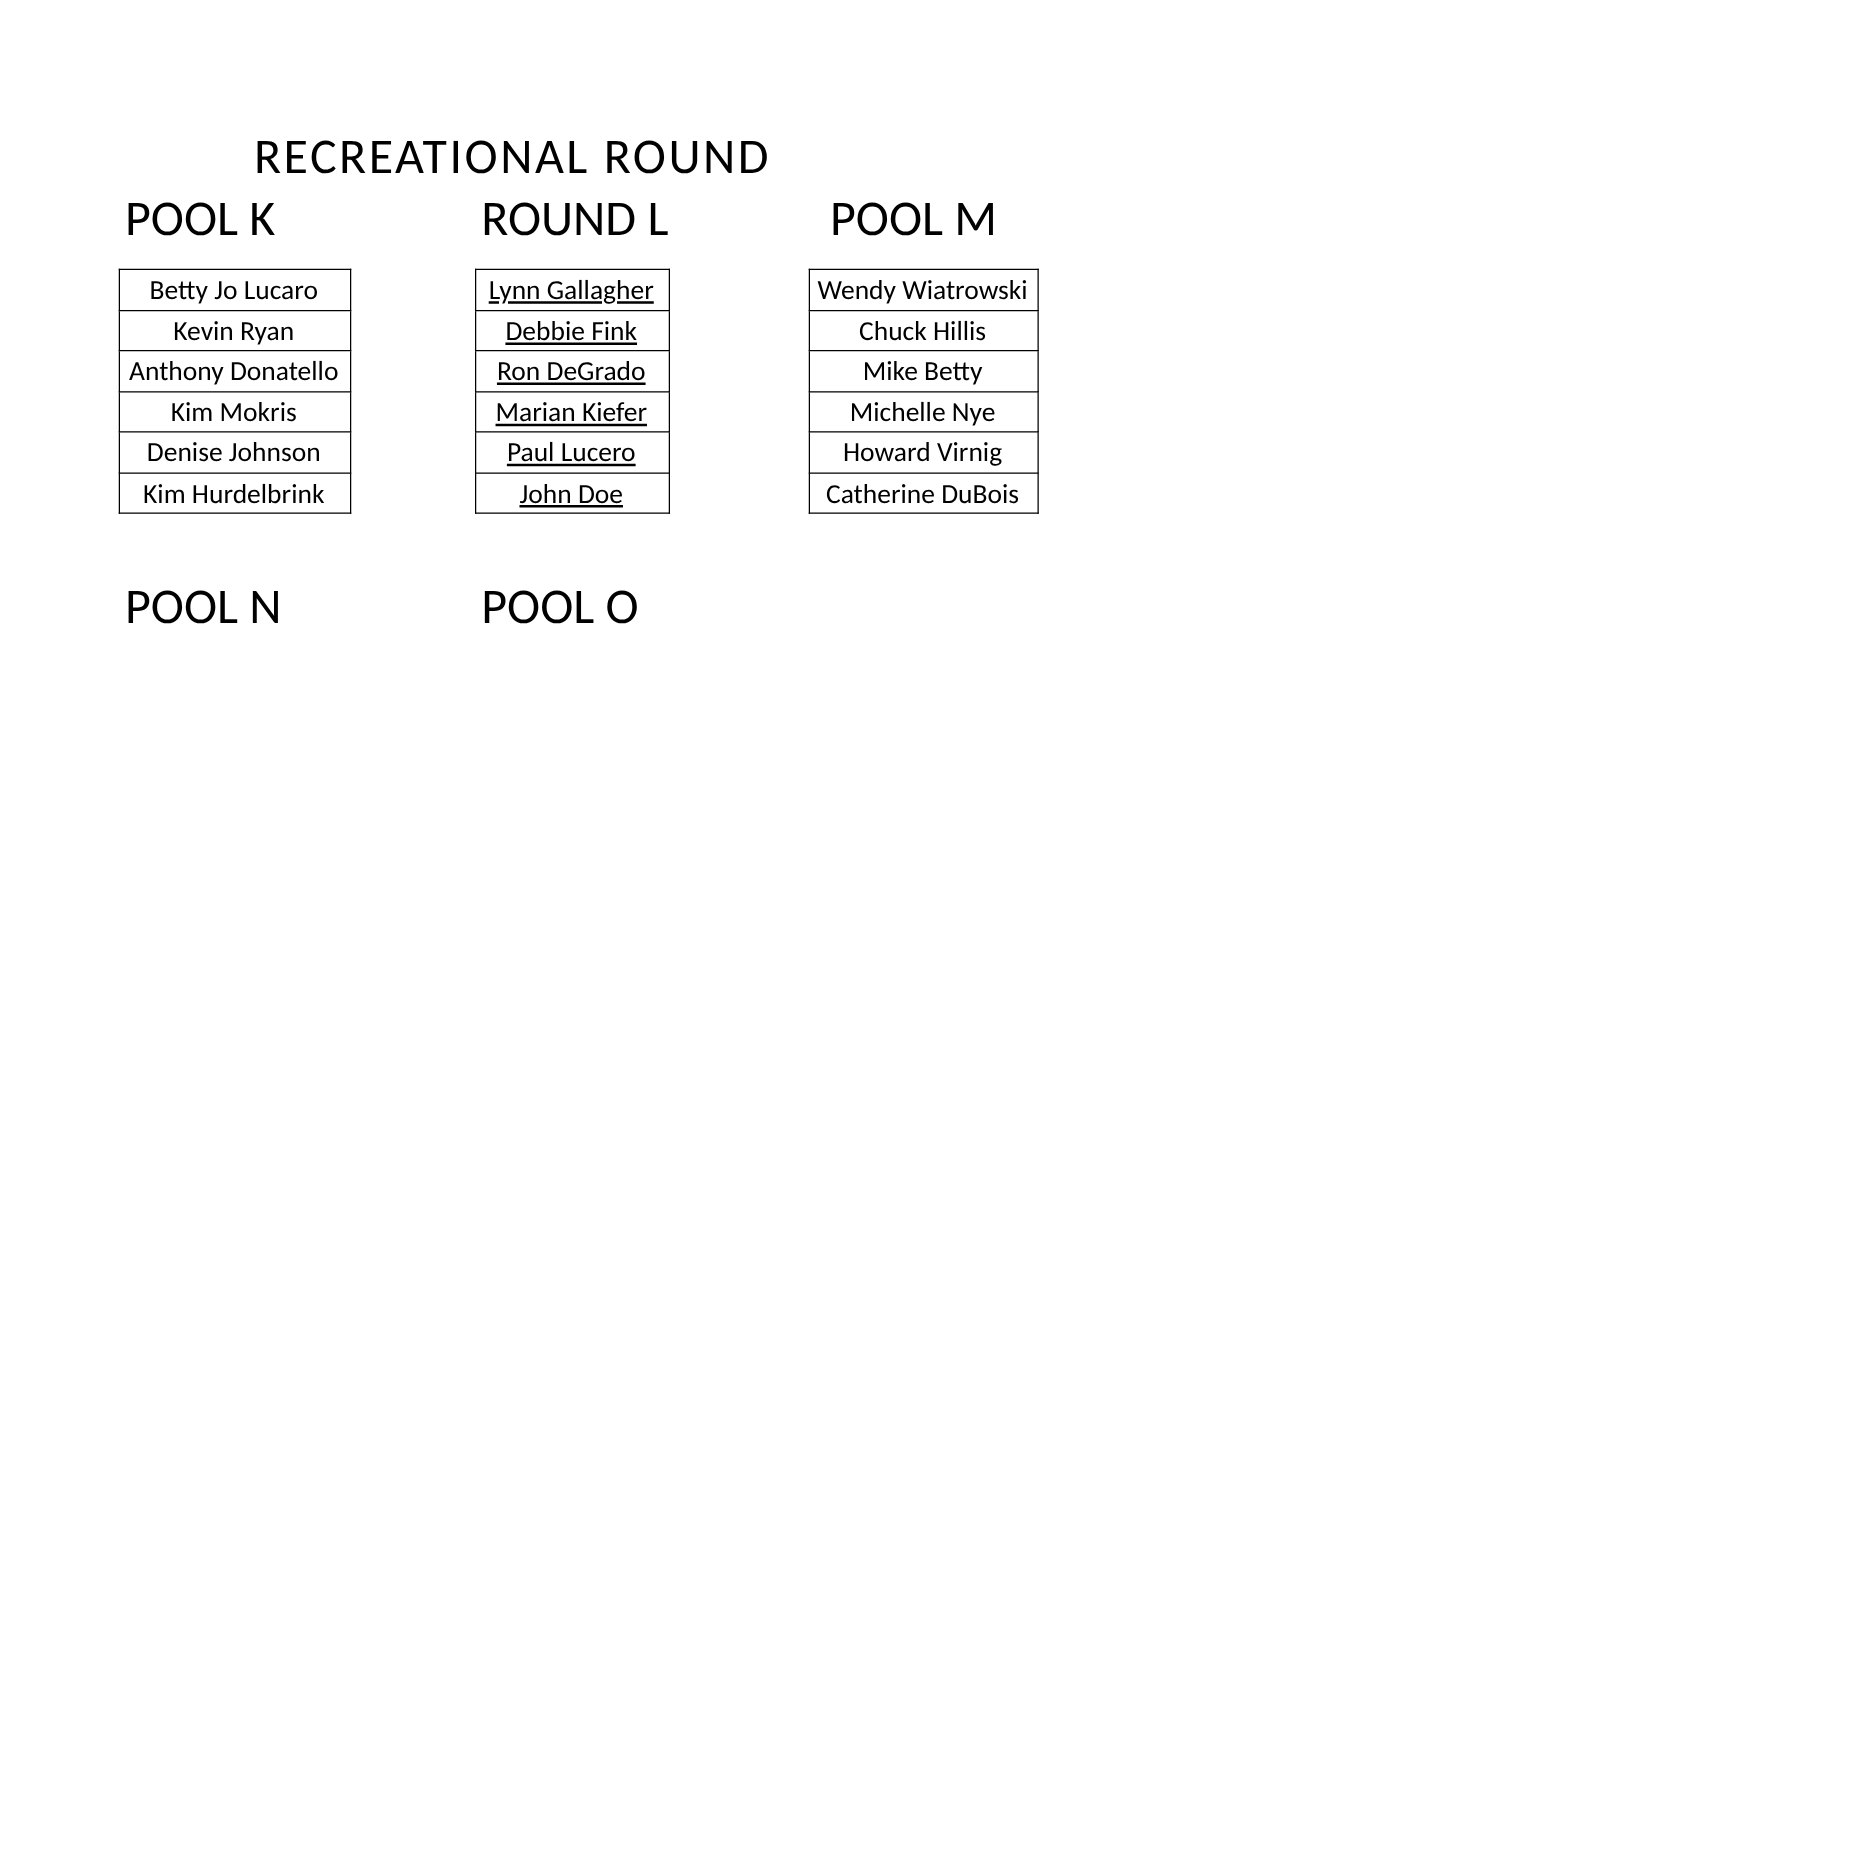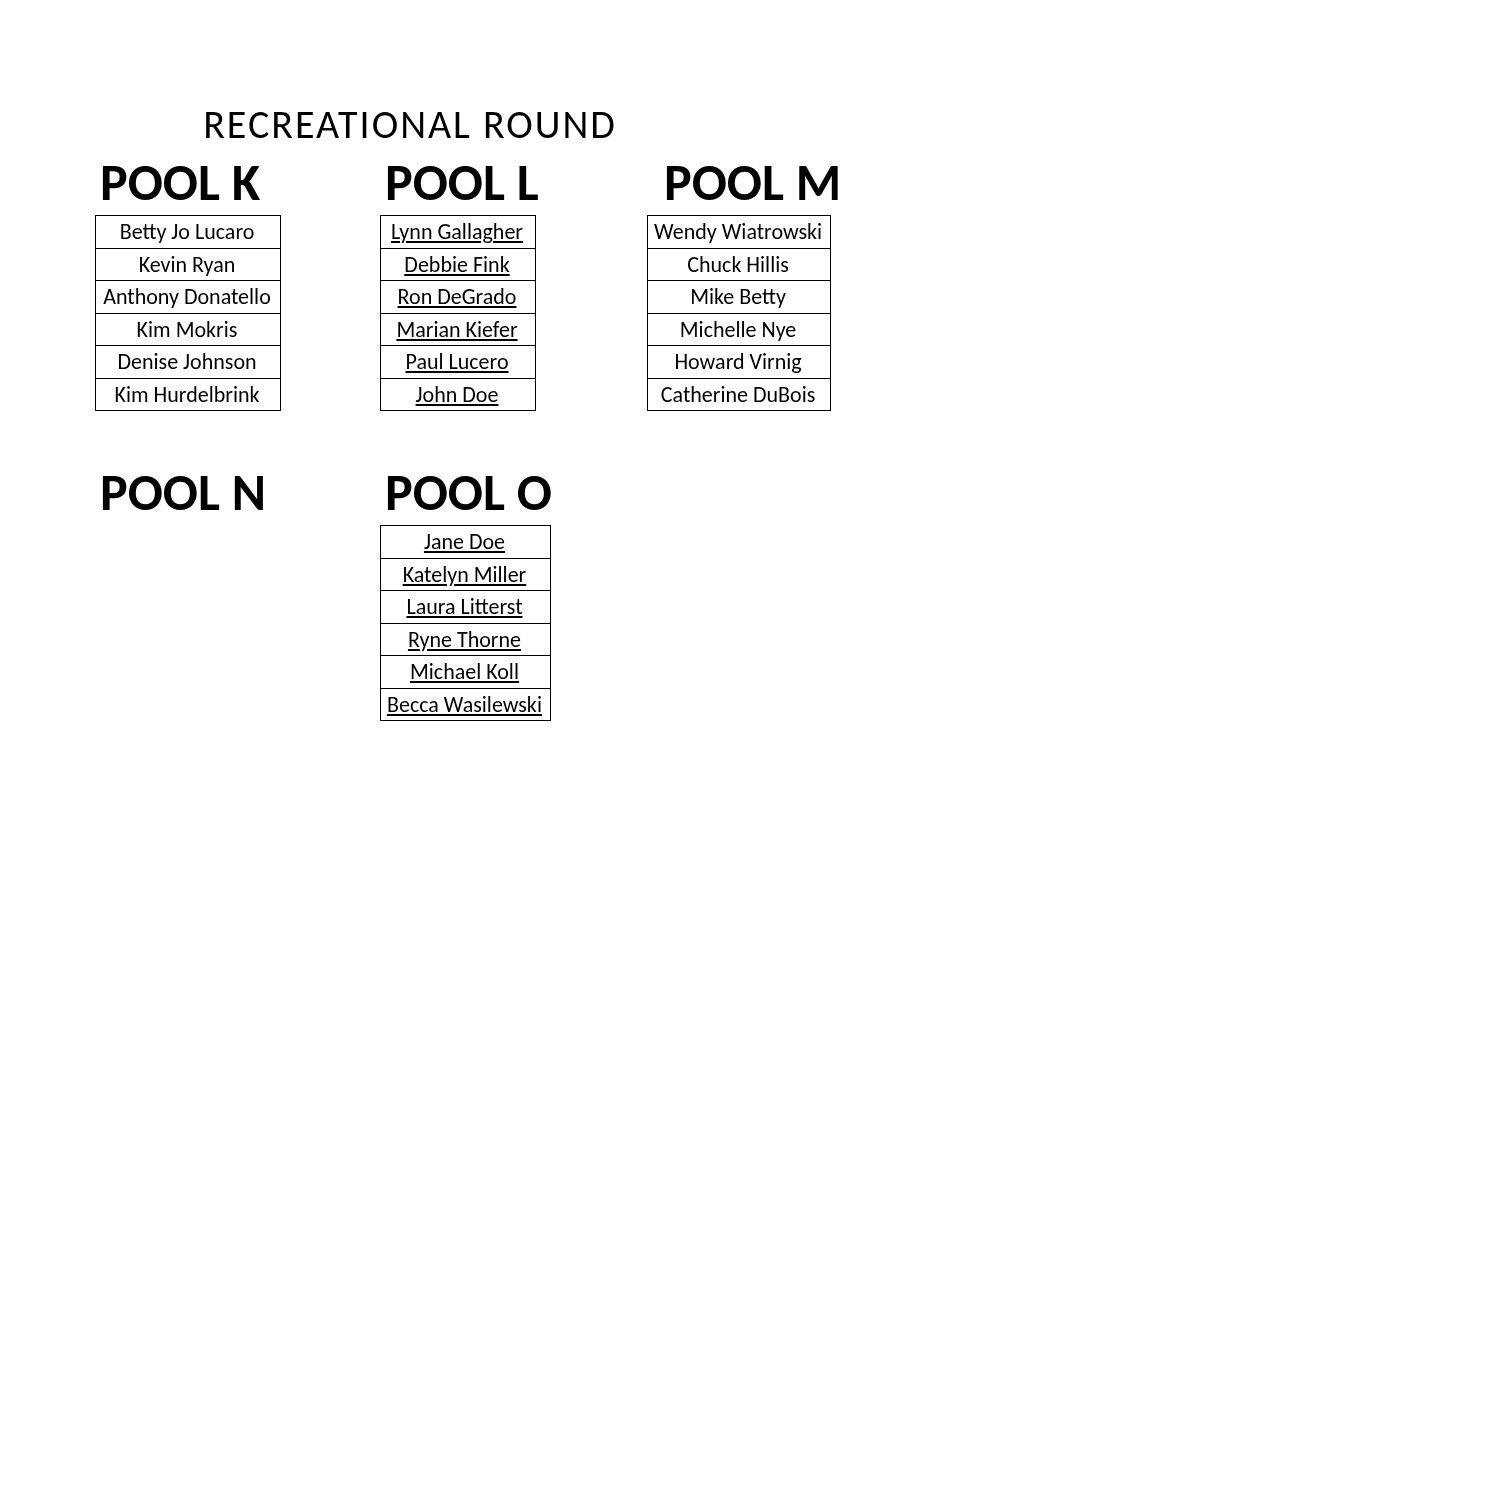--- a/index.html
+++ b/index.html
@@ -21,22 +21,22 @@
     top: 100px;
     left: 0;
     width: 820px;
     text-align: center;
     font-size: 40px;
     letter-spacing: 2px;
     font-weight: 400;
   }
   .pool-header {
     position: absolute;
-    font-size: 52px;
-    font-weight: 700;
+    font-size: 40px;
+    font-weight: 400;
   }
   .pool-table {
     position: absolute;
     border-collapse: collapse;
     text-align: center;
   }
   .pool-table td {
     border: 1.5px solid #000;
     padding: 2px 8px 2px 6px;
     font-size: 22px;
@@ -64,21 +64,21 @@
   .w3 td { min-width: 160px; }
 </style>
 </head>
 <body>
 
 <div class="page">
 
   <div class="title">RECREATIONAL   ROUND</div>
 
   <div class="pool-header col1-head row1-head">POOL K</div>
-  <div class="pool-header col2-head row1-head">POOL L</div>
+  <div class="pool-header col2-head row1-head">ROUND L</div>
   <div class="pool-header col3-head row1-head">POOL M</div>
 
   <table class="pool-table col1-table row1-table w1">
     <tbody>
         <tr>
           <td>Betty Jo Lucaro</td>
         </tr>
     <tr>
           <td>Kevin Ryan</td>
         </tr>
@@ -140,36 +140,14 @@
     <tr>
           <td>Catherine DuBois</td>
         </tr>
   </tbody>
     </table>
 
   <div class="pool-header col1-head row2-head">POOL N</div>
   <div class="pool-header col2-head row2-head">POOL O</div>
 
 
-  <table class="pool-table col2-table row2-table w2">
-    <tbody>
-        <tr>
-          <td>Jane Doe</td>
-        </tr>
-    <tr>
-          <td>Katelyn Miller</td>
-        </tr>
-    <tr>
-          <td>Laura Litterst</td>
-        </tr>
-    <tr>
-          <td>Ryne Thorne</td>
-        </tr>
-    <tr>
-          <td>Michael Koll</td>
-        </tr>
-    <tr>
-          <td>Becca Wasilewski</td>
-        </tr>
-  </tbody>
-    </table>
 
 </div>
 
 </body></html>

